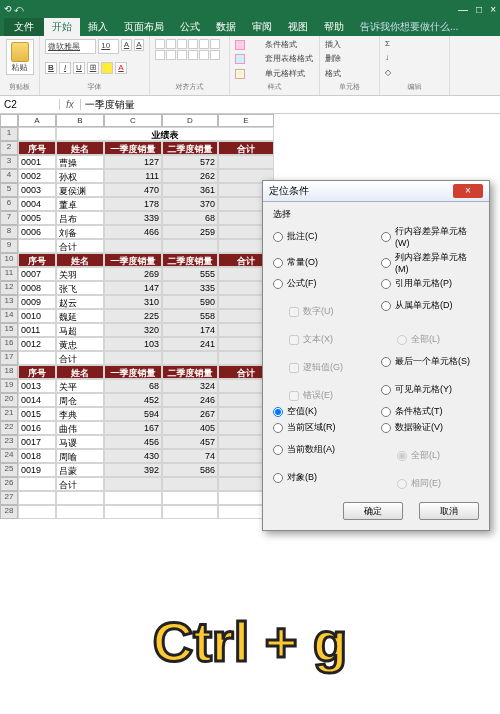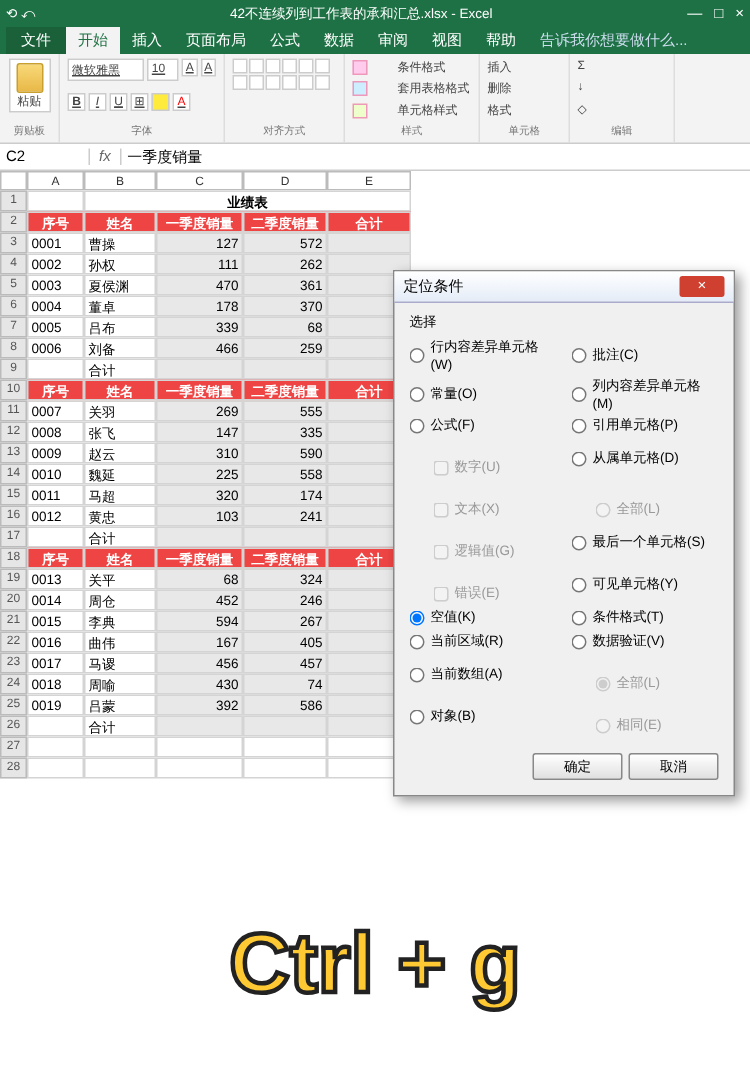--- a/index.html
+++ b/index.html
@@ -47,47 +47,46 @@
     .formula-input { flex: 1; padding: 0 4px; }
     
     
     .sheet-area { flex: 1; background: #fff; overflow: hidden; position: relative; }
     .sheet { display: grid; grid-template-columns: 18px 38px 48px 58px 56px 56px; font-size: 9px; }
     .col-headers, .row-h { background: #e6e6e6; }
     .hdr { border: 1px solid #bbb; text-align: center; padding: 1px; font-size: 8px; color: #333; font-weight: normal; }
     .row-h { border: 1px solid #bbb; text-align: center; font-size: 8px; color: #555; }
     .cell { border: 1px solid #d4d4d4; padding: 1px 2px; background: #fff; height: 14px; overflow: hidden; white-space: nowrap; }
     .cell.num { text-align: right; }
-    .green-hdr { background: #ef4444; color: #fff; font-weight: bold; text-align: center; }
+    .green-hdr { background: #7f1d1d; color: #fff; font-weight: bold; text-align: center; }
     .sel { background: #e8e8e8; }
     .merged-title { grid-column: 3 / 7; background: #fff; text-align: center; font-weight: bold; }
     
     
     .dialog { position: absolute; left: 262px; top: 180px; width: 228px; background: #f0f0f0; border: 1px solid #888; box-shadow: 3px 3px 8px rgba(0,0,0,.4); font-size: 10px; }
     .dialog-title { background: linear-gradient(#fff,#e4ecf7); border-bottom: 1px solid #aac; padding: 3px 6px; display: flex; justify-content: space-between; align-items: center; }
     .dialog-title .x { background: #d04030; color: #fff; width: 30px; height: 14px; text-align: center; border-radius: 2px; font-size: 10px; line-height: 14px; }
     .dialog-body { padding: 6px 10px; }
     .dialog-body .grp-label { font-size: 9px; margin-bottom: 4px; }
     .radio-grid { display: grid; grid-template-columns: 1fr 1fr; gap: 3px 10px; font-size: 9px; }
     .radio-item { display: flex; align-items: center; gap: 4px; }
     .radio-item input { width: 10px; height: 10px; }
     .sub { margin-left: 16px; color: #999; margin-top: 12px; }
-    .dialog-btns { display: flex; justify-content: flex-end; gap: 4px; padding: 6px 10px 10px; }
+    .dialog-btns { display: flex; justify-content: flex-end; gap: 16px; padding: 6px 10px 10px; }
     .dbtn { width: 60px; height: 18px; border: 1px solid #888; background: linear-gradient(#fff,#e0e0e0); font-size: 9px; border-radius: 2px; }
     
     
     .overlay-text { position: absolute; bottom: 40px; left: 0; right: 0; text-align: center; font-size: 56px; font-weight: 900; color: #ffc933; -webkit-text-stroke: 3px #222; font-family: Arial, sans-serif; margin-top: 12px; }
   </style>
 </head>
 <body>
 
 <div class="app">
   <div class="titlebar">
     <span>⟲ ⤺</span>
-    <span class="center">42不连续列到工作表的承和汇总.xlsx - Excel</span>
     <span class="win-controls">
       <span>—</span>
       <span>□</span>
       <span>×</span>
     </span>
   </div>
 
   <div class="ribbon-tabs">
     <span class="tab file-tab">文件</span>
     <span class="tab active">开始</span>
@@ -358,25 +357,25 @@
 <div class="dialog">
   <div class="dialog-title">
     <span>定位条件</span>
     <span class="x">×</span>
   </div>
   <div class="dialog-body">
     <div class="grp-label">选择</div>
     <div class="radio-grid">
       <label class="radio-item">
           <input type="radio" name="g" style="">
+          <span>批注(C)</span>
+        </label>
+      <label class="radio-item">
+          <input type="radio" name="g" style="">
           <span>行内容差异单元格(W)</span>
-        </label>
-      <label class="radio-item">
-          <input type="radio" name="g" style="">
-          <span>批注(C)</span>
         </label>
       <label class="radio-item">
           <input type="radio" name="g" style="">
           <span>常量(O)</span>
         </label>
       <label class="radio-item">
           <input type="radio" name="g" style="">
           <span>列内容差异单元格(M)</span>
         </label>
       <label class="radio-item">

